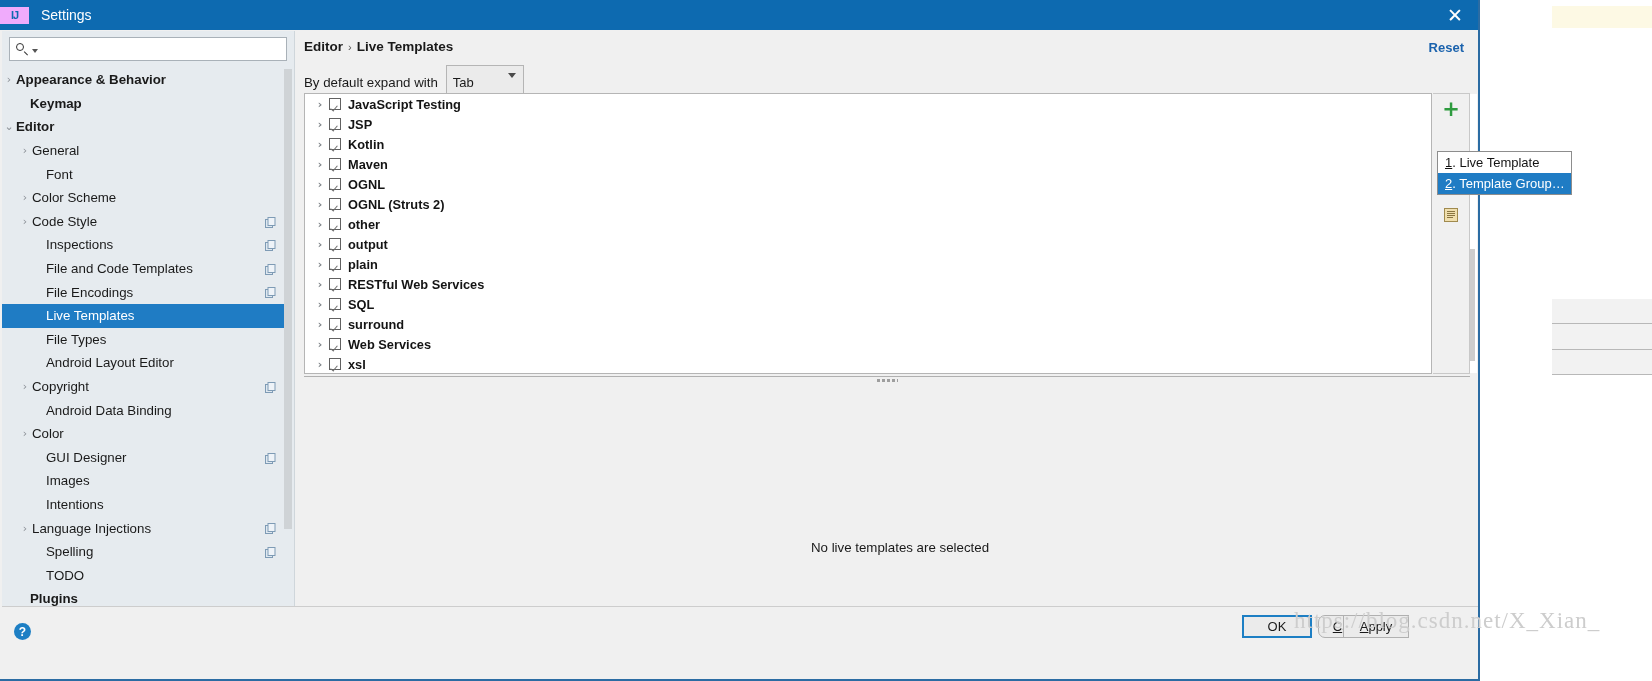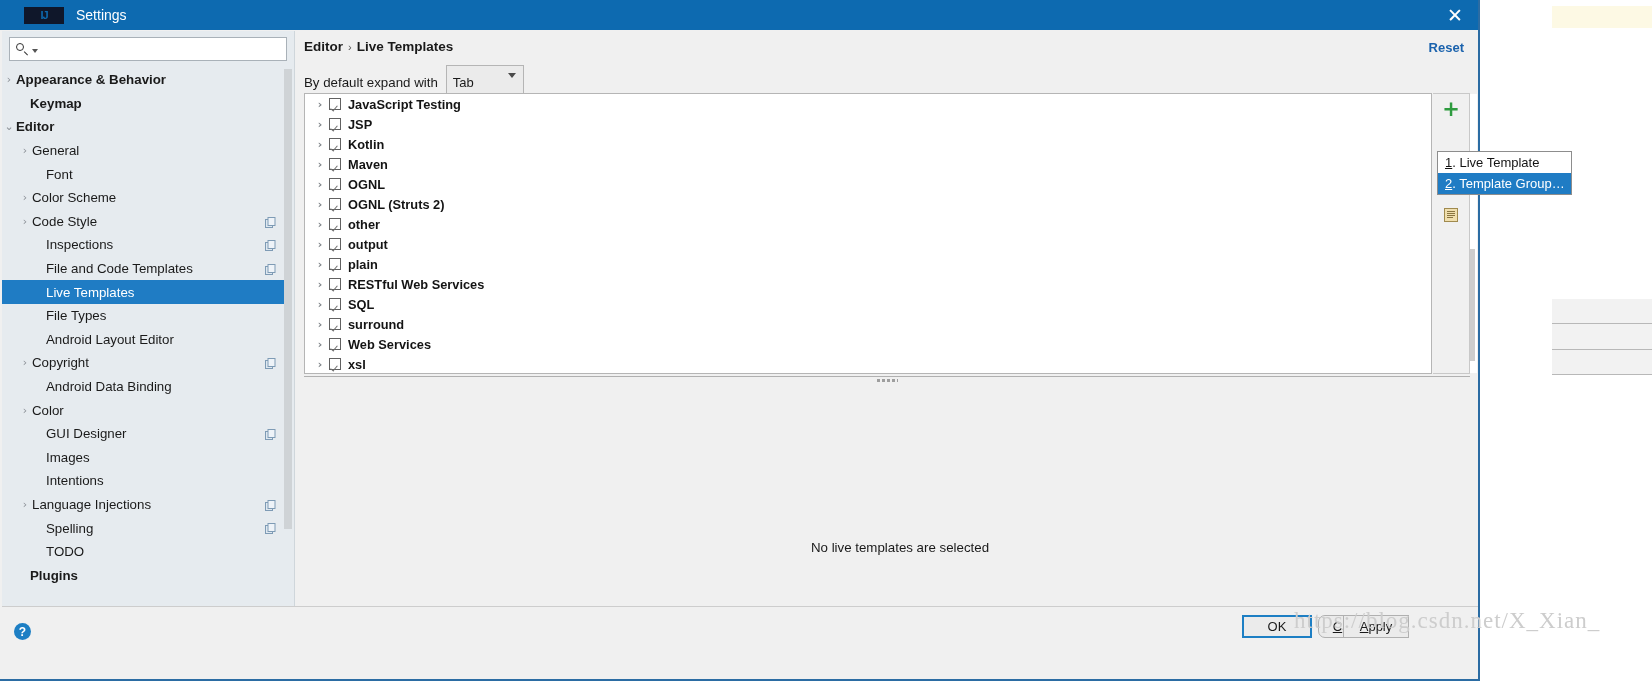--- a/index.html
+++ b/index.html
@@ -26,22 +26,22 @@
     box-sizing: border-box;
   }
 
   
   #titlebar {
     position: absolute; left: 0; top: 0; width: 100%; height: 30px;
     background: #0d6ab0;
     display: flex; align-items: center;
   }
   #titlebar .ij-logo {
-    width: 40px; height: 17px; margin-left: 24px;
-    background: #0f172a; color: #0d6ab0;
+    width: 29px; height: 17px; margin-left: 0;
+    background: #f0abfc; color: #0d6ab0;
     font: bold 11px "Liberation Sans", sans-serif;
     display: flex; align-items: center; justify-content: center;
     letter-spacing: -1px;
     box-sizing: border-box;
   }
   #titlebar .title {
     color: #ffffff; font-size: 14px; margin-left: 12px;
   }
   #titlebar .close {
     position: absolute; right: 0; top: 0; width: 46px; height: 30px;
@@ -345,20 +345,28 @@
           <span class="arrow" style="margin-left: 30px;"></span>
           <span class="tlabel">Inspections</span>
           <span class="copy-badge"><svg width="11" height="11" viewBox="0 0 11 11">
               <rect x="0.5" y="2.5" width="7" height="8" fill="#dfe8f0" stroke="#7e9bb5"></rect>
               <rect x="3.0" y="0.5" width="7" height="8" fill="#eef3f8" stroke="#7e9bb5"></rect>
             </svg></span>
         </div>
         <div class="tnode">
           <span class="arrow" style="margin-left: 30px;"></span>
           <span class="tlabel">File and Code Templates</span>
+          <span class="copy-badge"><svg width="11" height="11" viewBox="0 0 11 11">
+              <rect x="0.5" y="2.5" width="7" height="8" fill="#dfe8f0" stroke="#7e9bb5"></rect>
+              <rect x="3.0" y="0.5" width="7" height="8" fill="#eef3f8" stroke="#7e9bb5"></rect>
+            </svg></span>
+        </div>
+        <div class="tnode">
+          <span class="arrow" style="margin-left: 30px;"></span>
+          <span class="tlabel">File Encodings</span>
           <span class="copy-badge"><svg width="11" height="11" viewBox="0 0 11 11">
               <rect x="0.5" y="2.5" width="7" height="8" fill="#dfe8f0" stroke="#7e9bb5"></rect>
               <rect x="3.0" y="0.5" width="7" height="8" fill="#eef3f8" stroke="#7e9bb5"></rect>
             </svg></span>
         </div>
         <div class="tnode sel" style="width: 293px;">
           <span class="arrow" style="margin-left: 30px;"></span>
           <span class="tlabel">Live Templates</span>
         </div>
         <div class="tnode">

